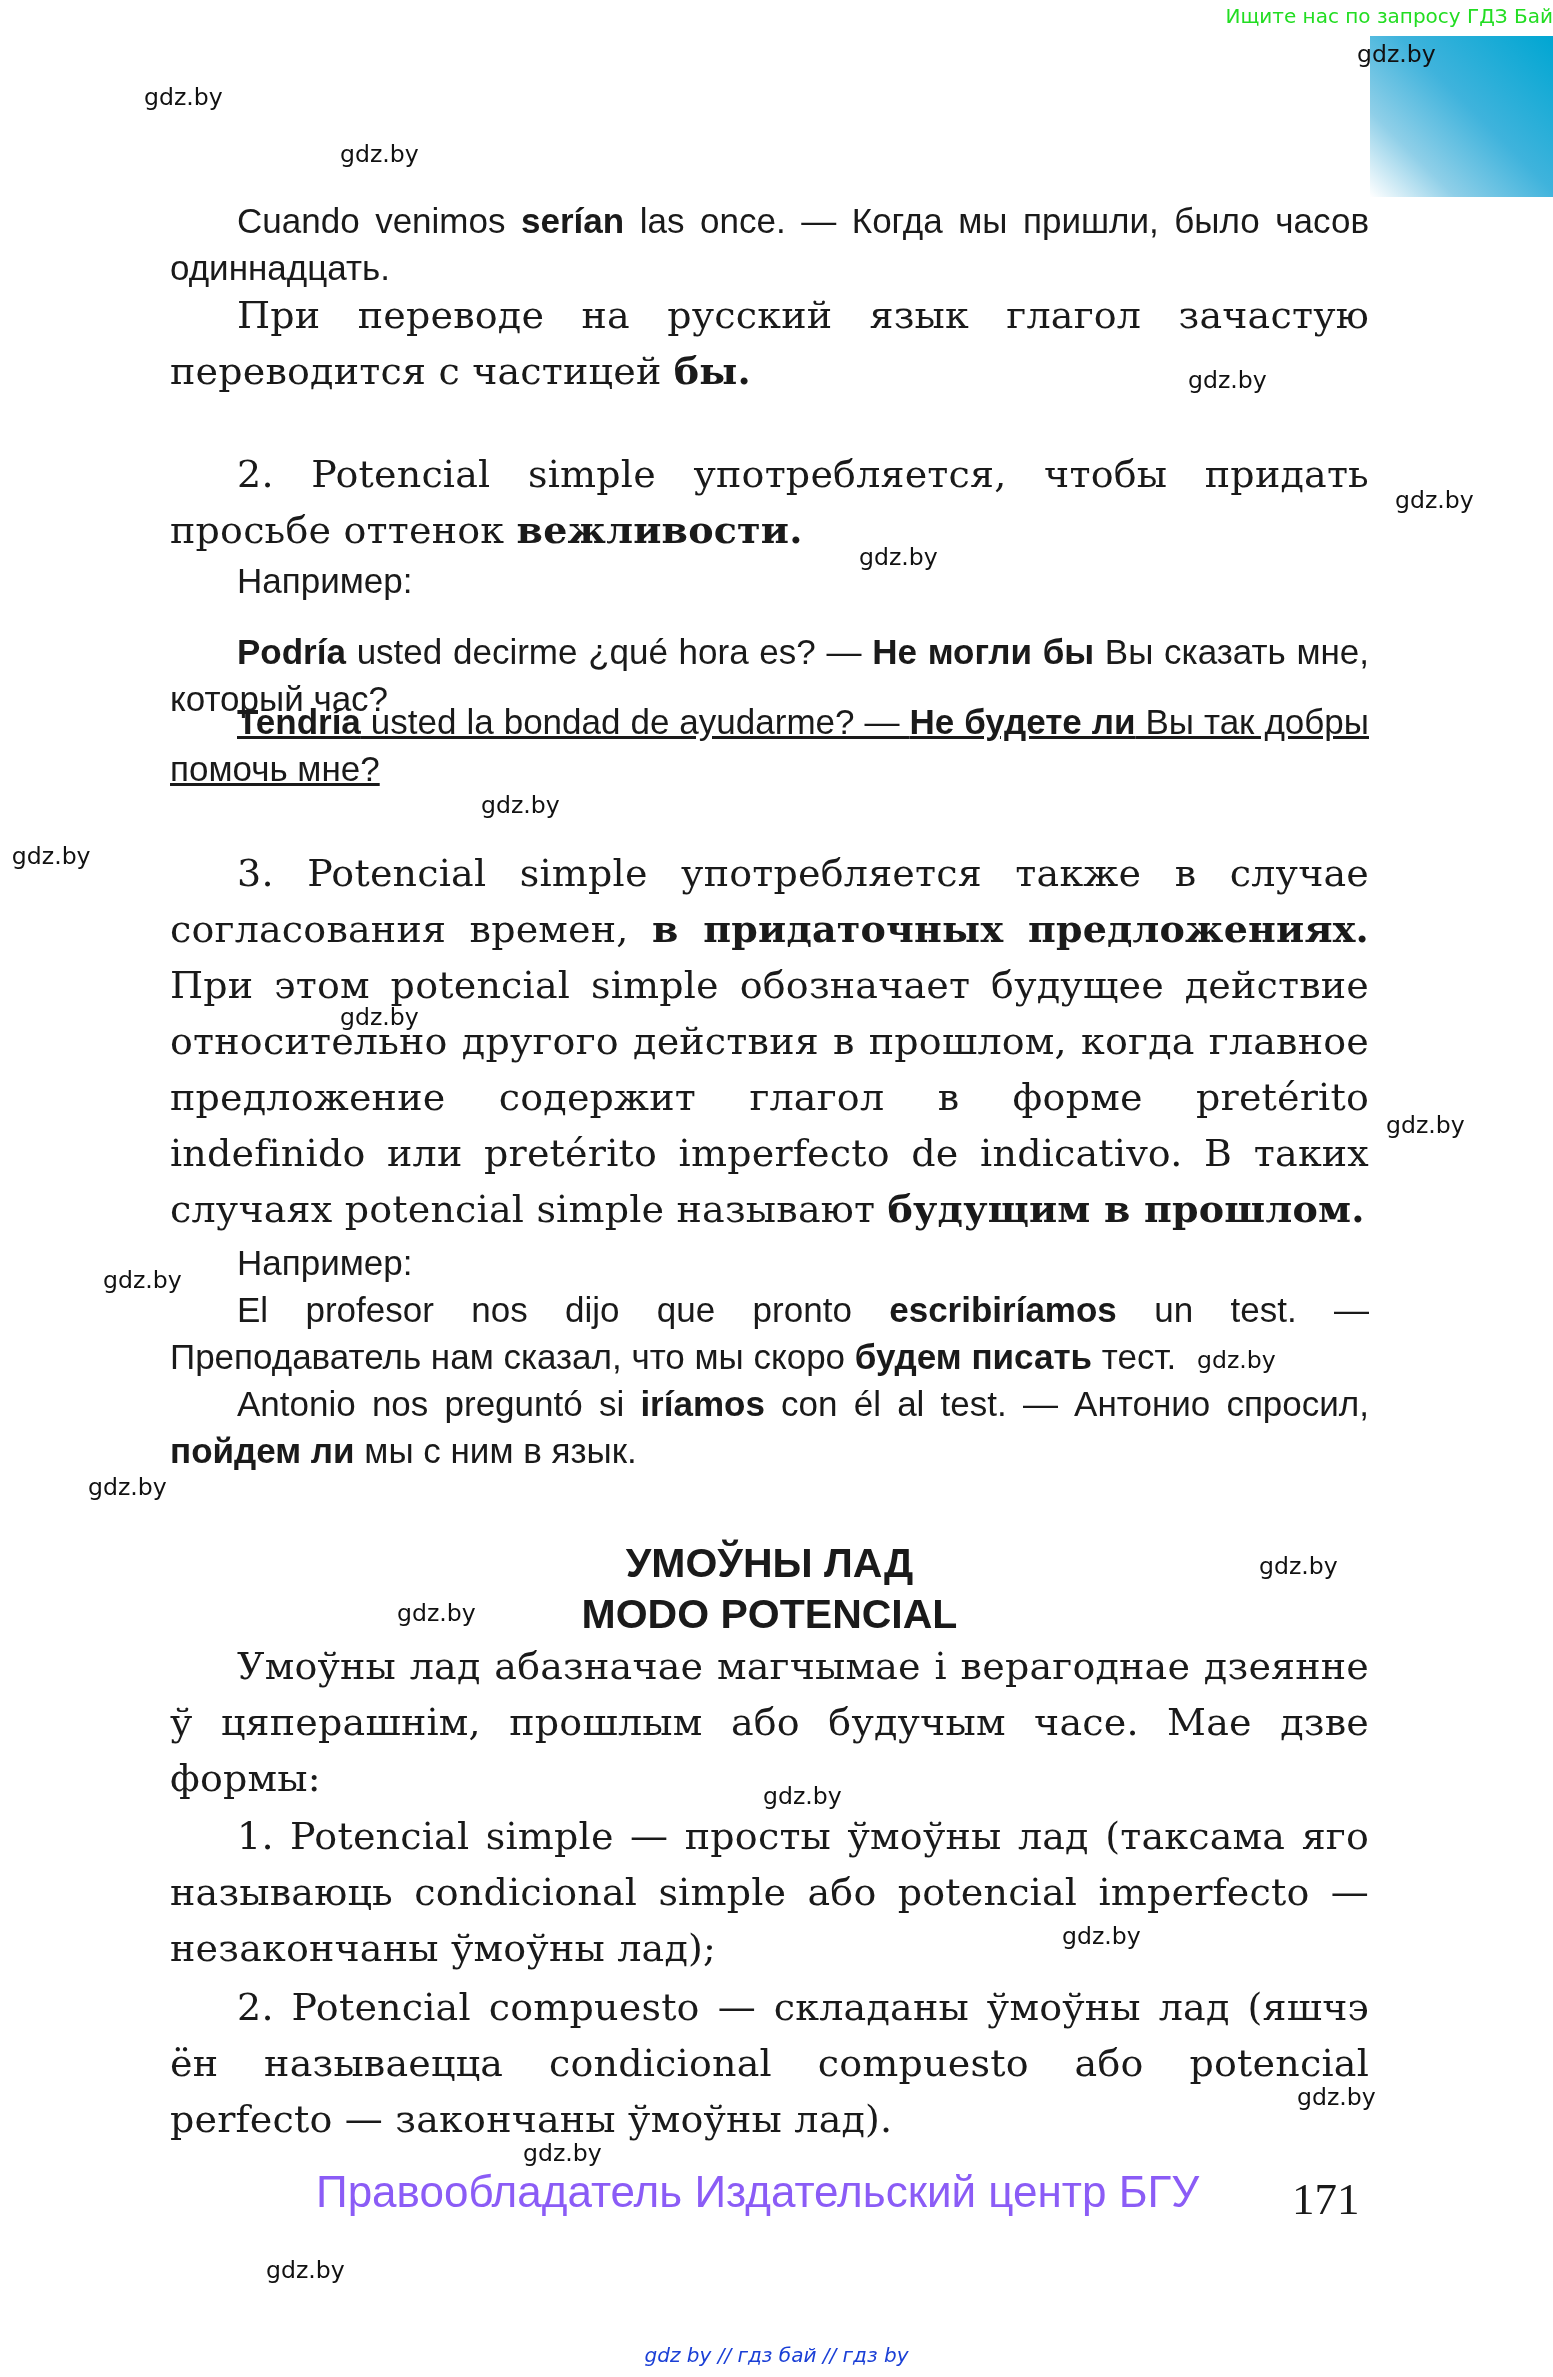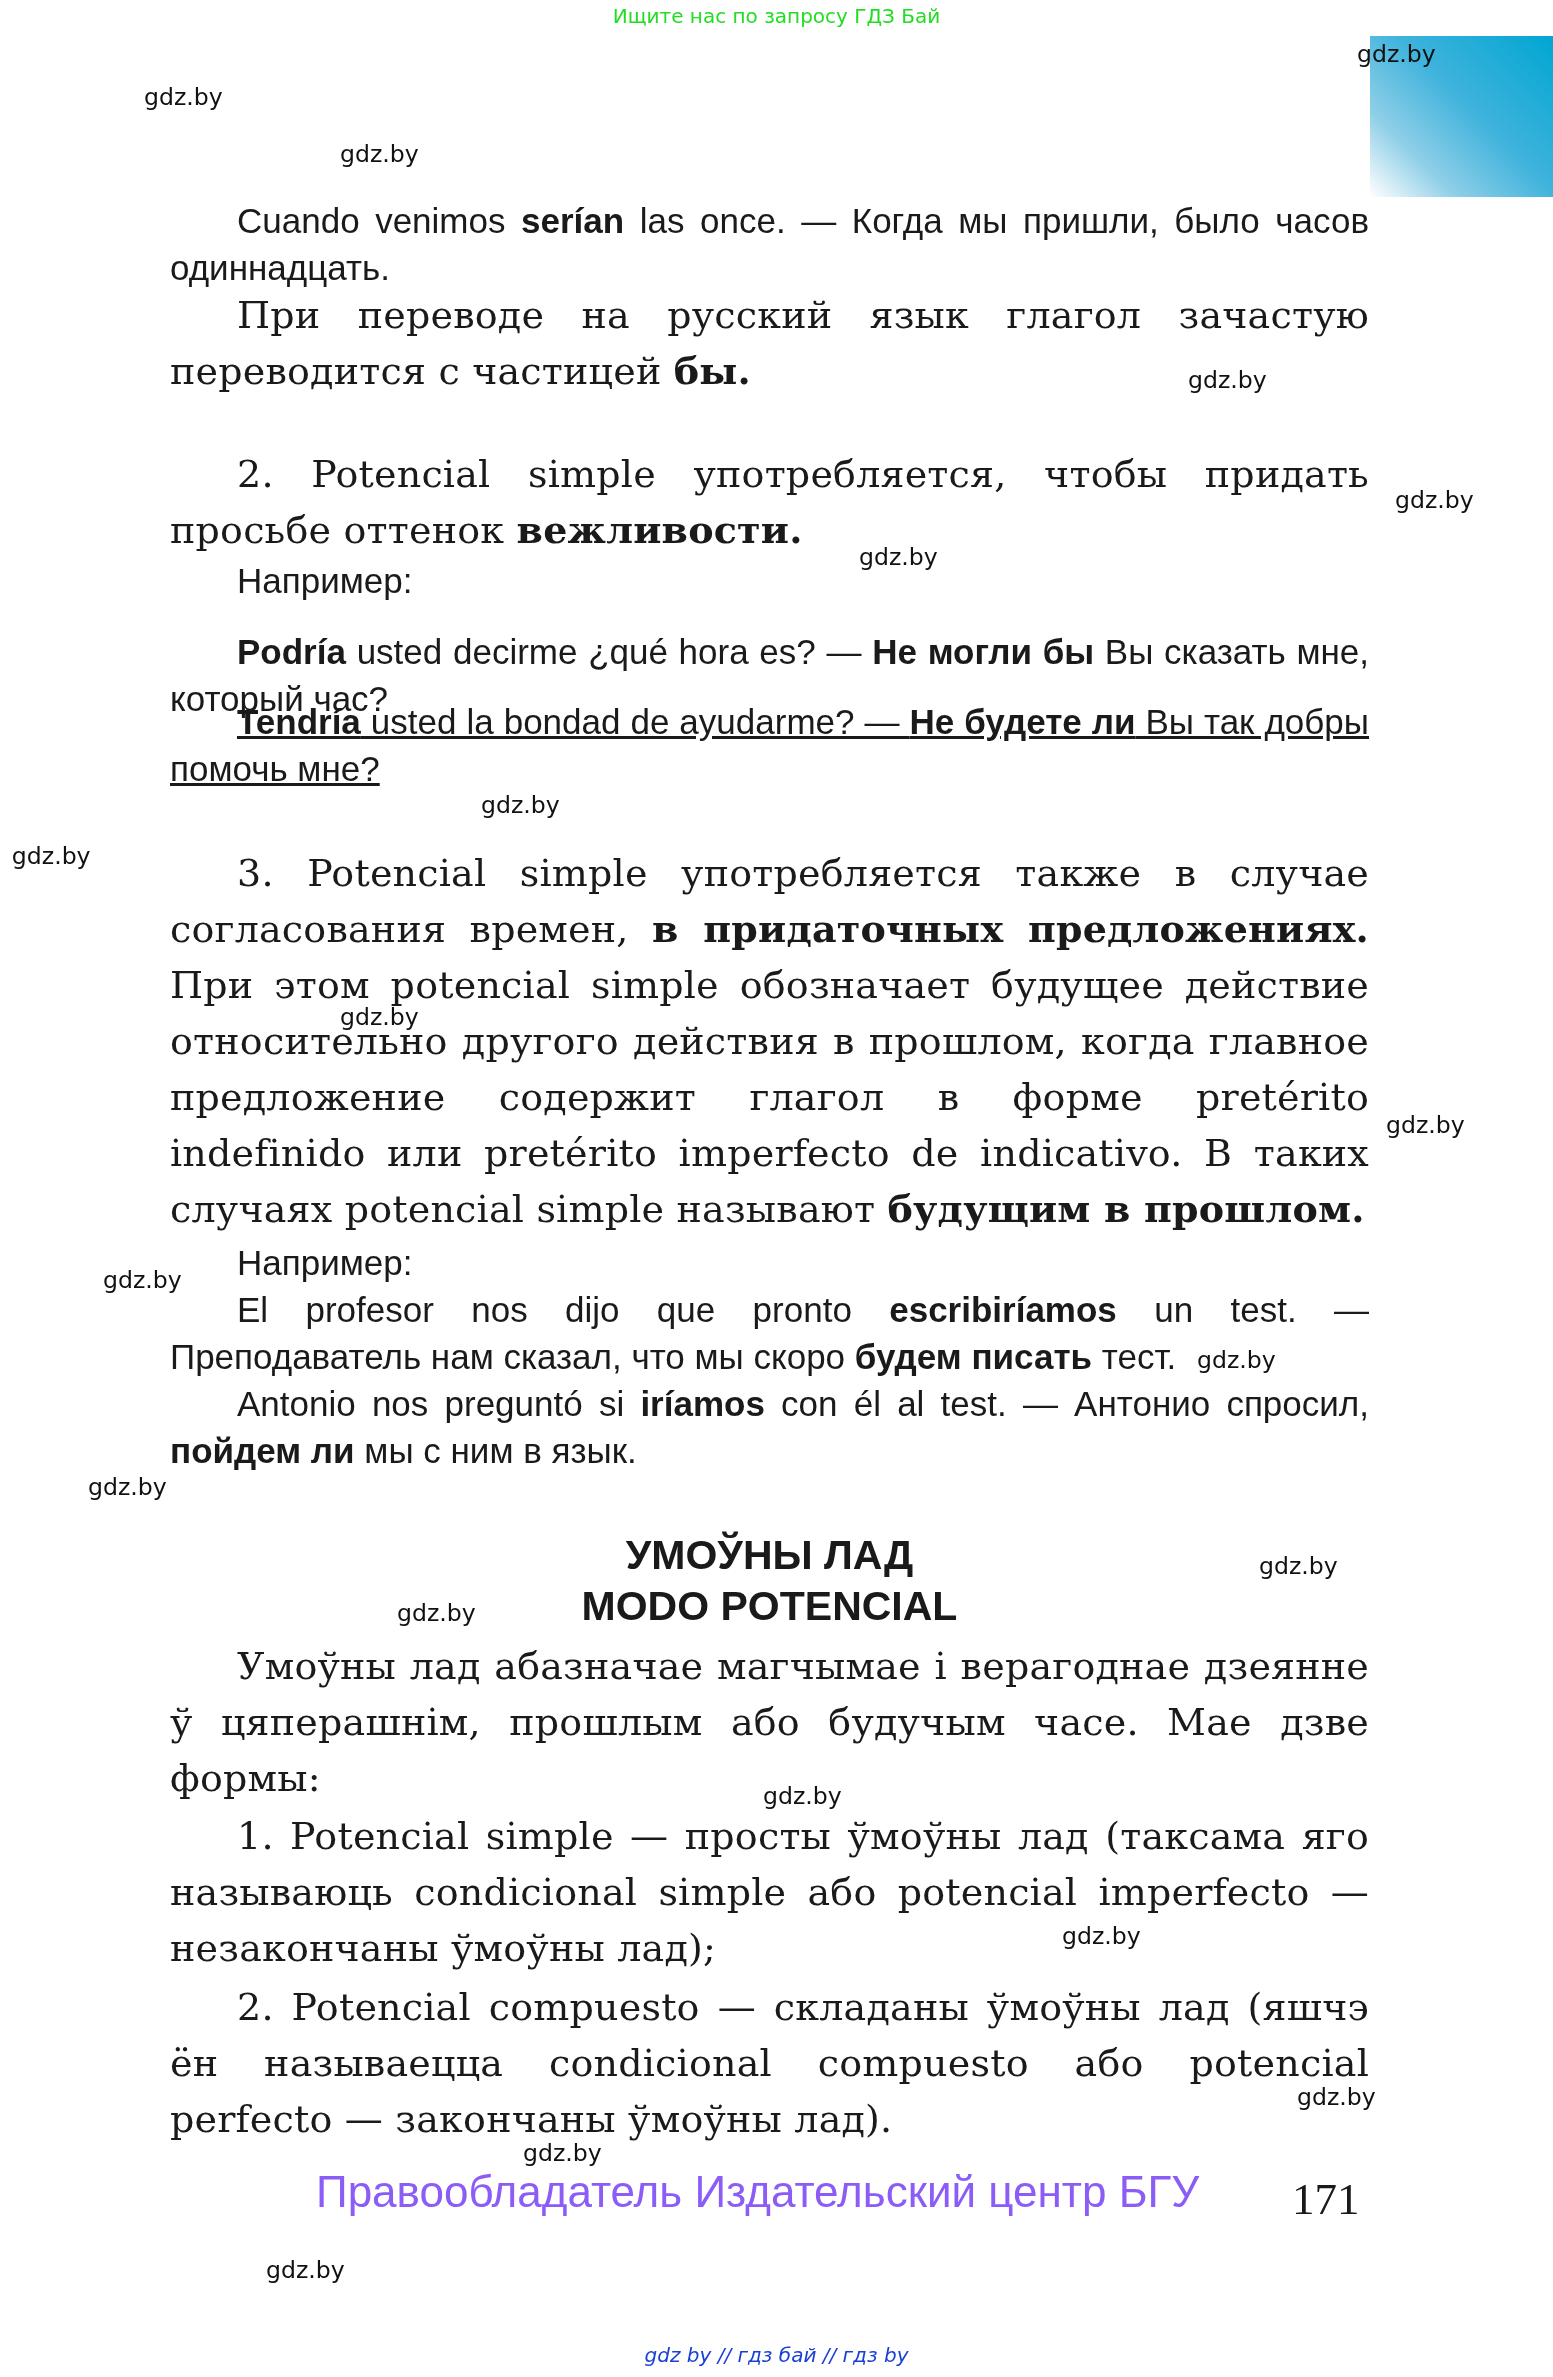--- a/index.html
+++ b/index.html
@@ -1,27 +1,27 @@
 <!DOCTYPE html>
 <html style="font-size:14.5px"><head>
 <meta charset="utf-8">
 <style>
   html, body { margin:0; padding:0; }
   body { width:1553px; height:2377px; position:relative; background:#ffffff; overflow:hidden; color:#1a1a1a; }
   .abs { position:absolute; }
-  .top-banner { left:0; width:1553px; top:3.6px; text-align:center; font-family:"DejaVu Sans", sans-serif; font-size:20px; color:#22dd22; }
+  .top-banner { left:0; width:1553px; top:3.6px; text-align:right; font-family:"DejaVu Sans", sans-serif; font-size:20px; color:#22dd22; }
   .corner { left:1370px; top:36px; width:183px; height:161px;
     background: linear-gradient(225deg, #00a6d2 0%, #3fb3dc 45%, #8fcfe8 75%, #ffffff 100%); }
   .wm { font-family:"DejaVu Sans", sans-serif; font-size:23.6px; color:#111; white-space:nowrap; }
   .sans { font-family:"Liberation Sans", sans-serif; font-size:35px; line-height:47px; }
   .serif { font-family:"DejaVu Serif", serif; font-size:38px; line-height:56px; letter-spacing:0.2px; }
   .para { position:absolute; left:170px; width:1199px; text-align:justify; }
   .para .ind { display:inline-block; width:67px; }
   b { font-weight:bold; }
-  .heading { position:absolute; left:170px; width:1199px; text-align:center; font-family:"Liberation Sans", sans-serif; font-weight:bold; font-size:41px; line-height:53px; }
+  .heading { position:absolute; left:170px; width:1199px; text-align:center; font-family:"Liberation Sans", sans-serif; font-weight:bold; font-size:41px; line-height:53px;margin-top:8px; }
   .pink { left:316px; top:2167px; font-family:"Liberation Sans", sans-serif; font-size:44px; color:#8b5cf6; white-space:nowrap; }
   .pagenum { left:1292px; top:2173px; font-family:"Liberation Serif", serif; font-size:45px; color:#1a1a1a; }
   .bottom-links { left:0; width:1553px; top:2343px; text-align:center; font-family:"DejaVu Sans", sans-serif; font-size:20px; color:#1a3fd6;font-style:italic; }
 </style>
 </head>
 <body>
 
 <div class="abs top-banner">Ищите нас по запросу ГДЗ Бай</div>
 <div class="abs corner"></div>
 

